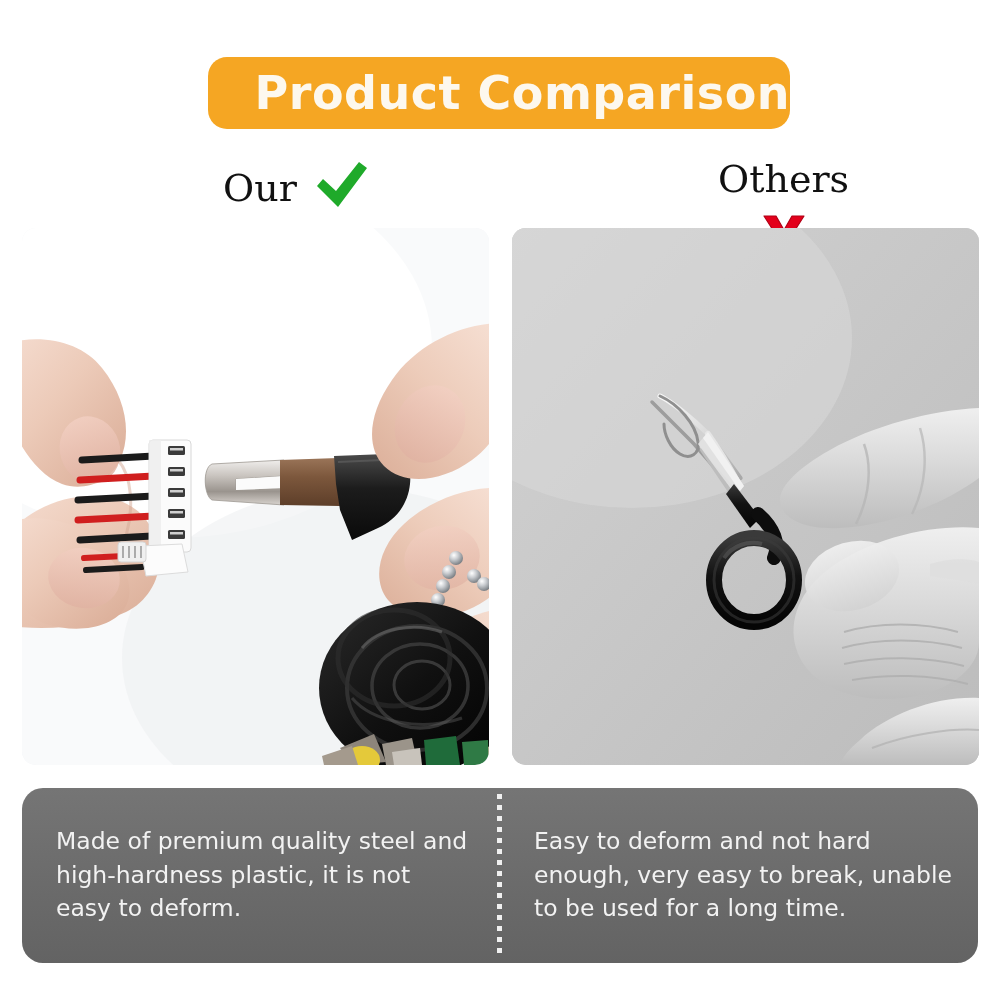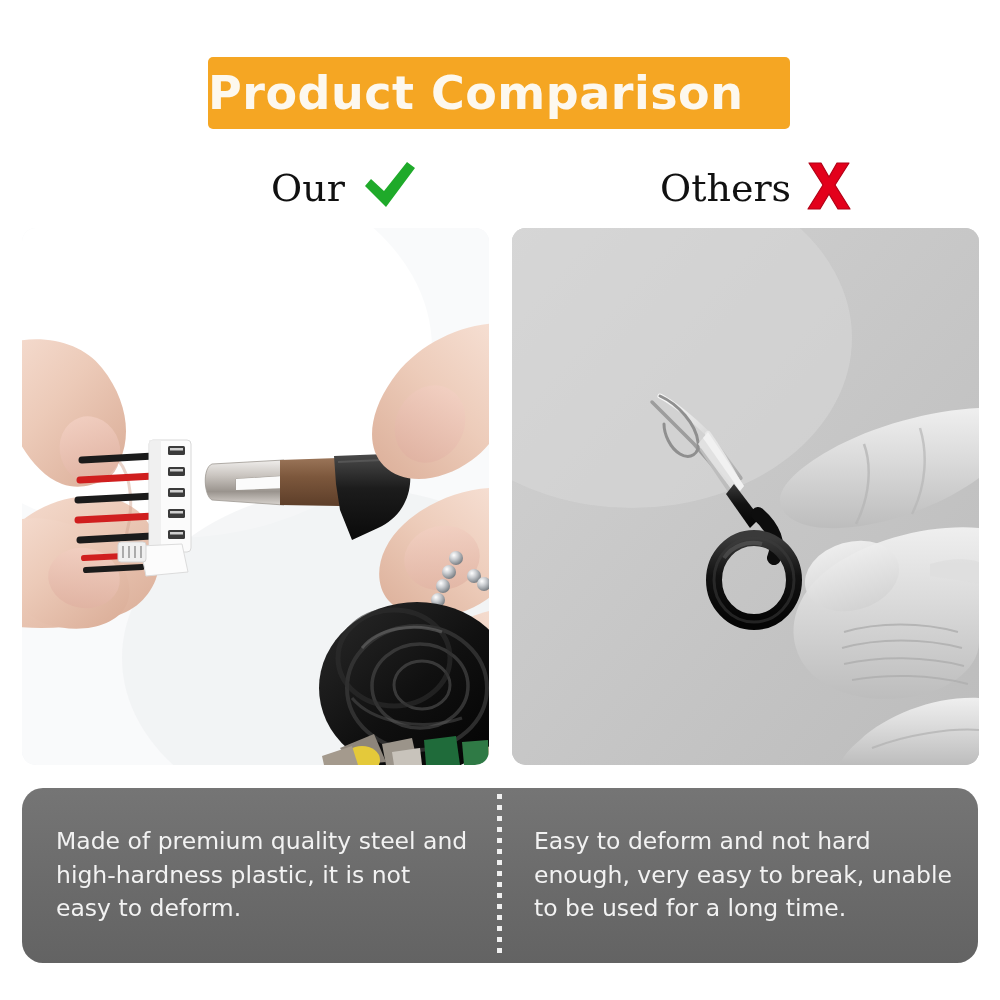--- a/index.html
+++ b/index.html
@@ -16,46 +16,46 @@
   }
 
   
   .title-banner {
     position: absolute;
     left: 208px;
     top: 57px;
     width: 582px;
     height: 72px;
     background: #f5a623;
-    border-radius: 5px;
+    border-radius: 19px;
     display: flex;
     align-items: center;
-    justify-content: flex-start;
+    justify-content: flex-end;
   }
   .title-text {
     color: #fdf8ee;
     font-family: "DejaVu Sans", sans-serif;
     font-size: 46px;
     font-weight: bold;
     letter-spacing: 0.5px;
     line-height: 1;
     white-space: nowrap;
   }
 
   
   .col-header {
     position: absolute;
     top: 160px;
     height: 56px;
     display: flex;
     align-items: center;
     gap: 16px;
   }
-  .col-header.left  { left: 223px; margin-left: 48px; }
-  .col-header.right { left: 660px; }
+  .col-header.left  { left: 223px; }
+  .col-header.right { left: 718px; flex-direction: column; }
 
   .col-label {
     color: #111111;
     font-family: "DejaVu Serif", serif;
     font-size: 38px;
     line-height: 1;
     white-space: nowrap;
   }
   .mark-icon { display: block; }
 

